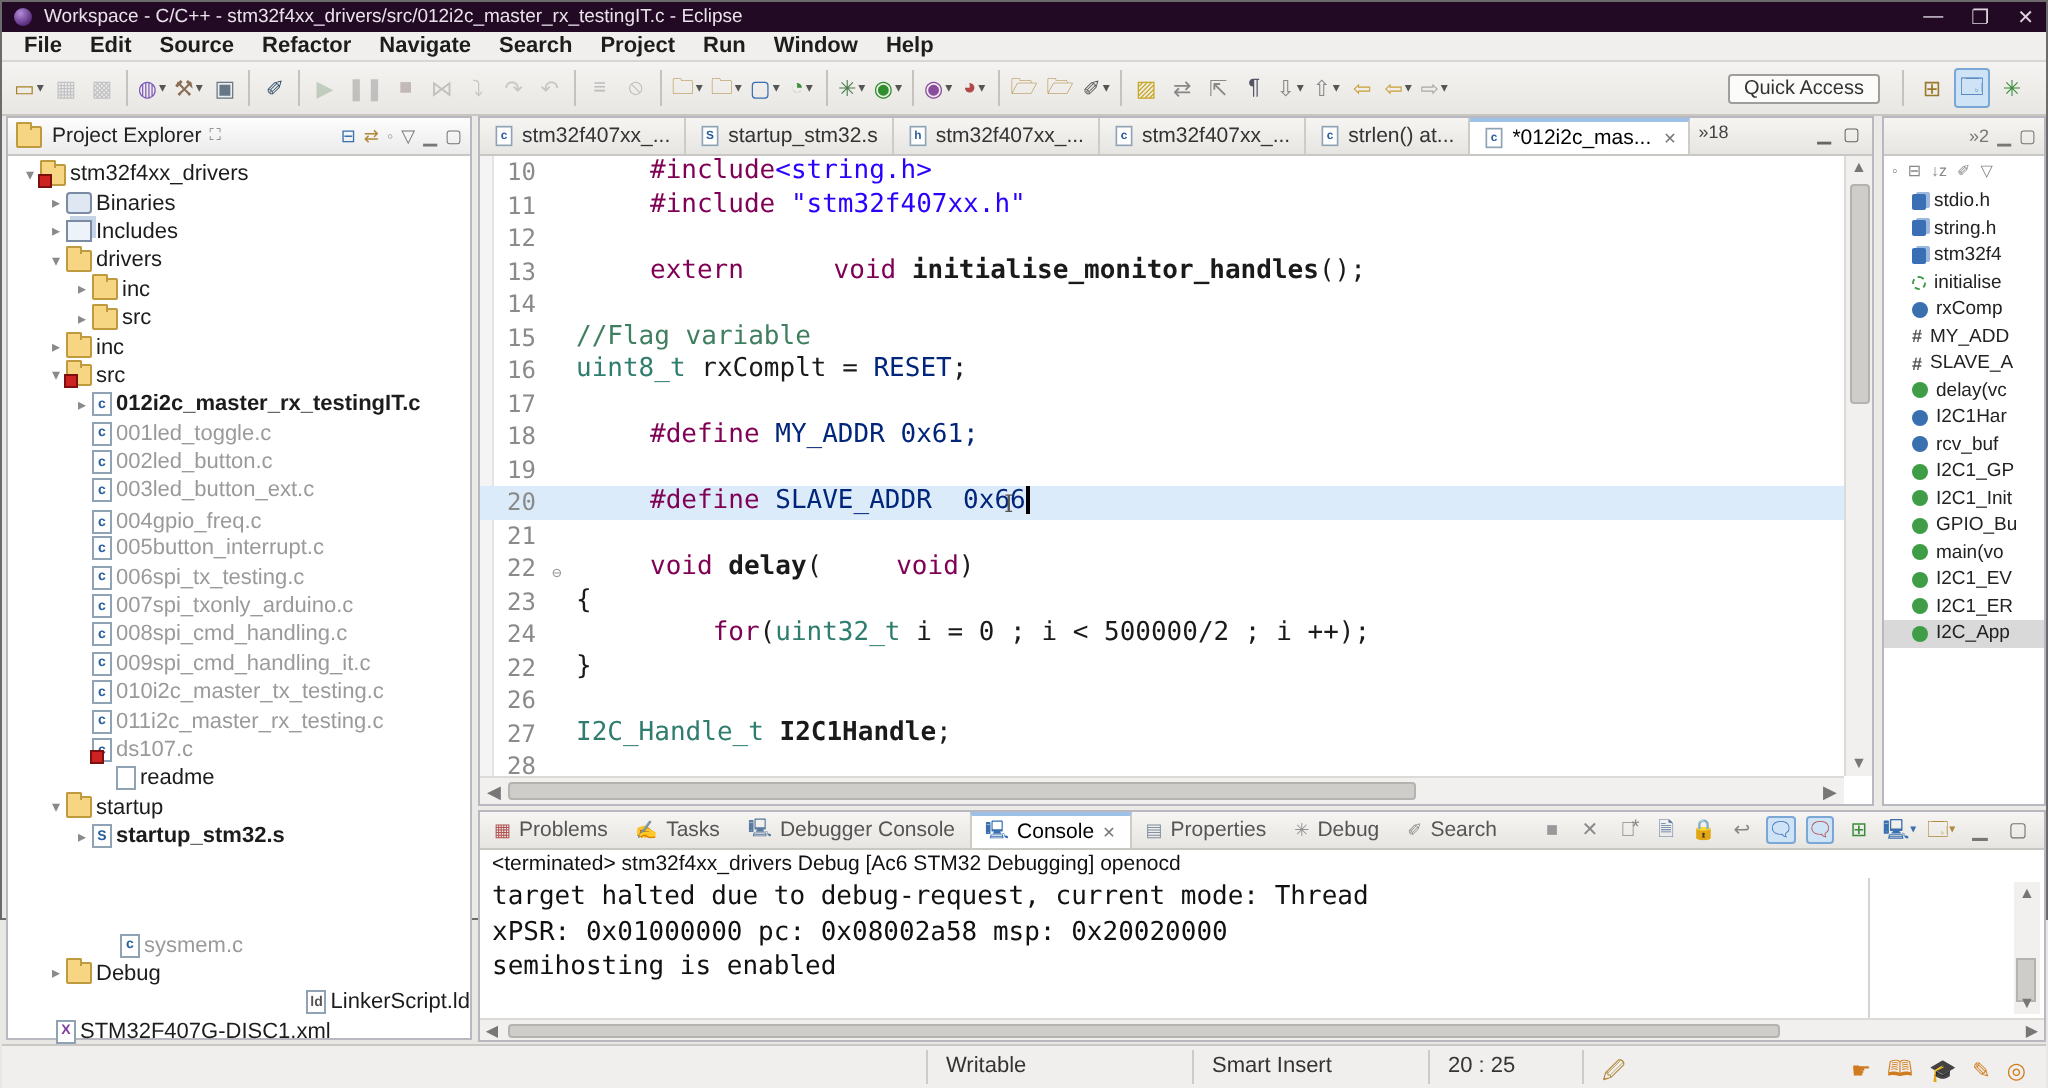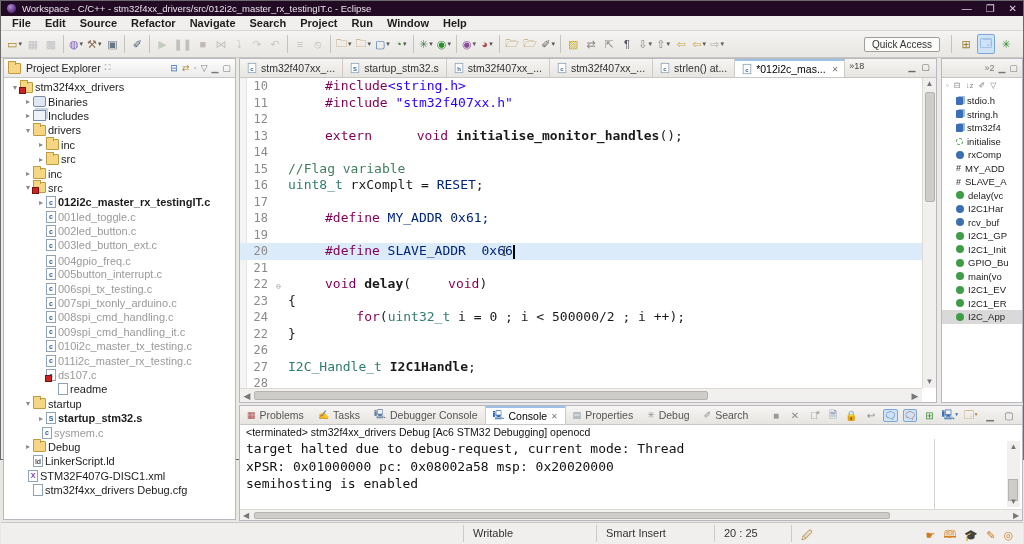--- a/index.html
+++ b/index.html
@@ -425,31 +425,31 @@
         <div class="trow" style="padding-left: 19px;">
           <span class="arrow">▾</span>
           <span class="ic ic-folder"></span>
           <span class="lbl">startup</span>
         </div>
         <div class="trow bold" style="padding-left: 32px;">
           <span class="arrow">▸</span>
           <span class="ic ic-file">S</span>
           <span class="lbl">startup_stm32.s</span>
         </div>
-        <div class="trow dim" style="padding-left: 28px;">
+        <div class="trow dim" style="padding-left: 46px; margin-top: 40px;">
           <span class="arrow"></span>
           <span class="ic ic-file">c</span>
           <span class="lbl">sysmem.c</span>
         </div>
         <div class="trow" style="padding-left: 19px;">
           <span class="arrow">▸</span>
           <span class="ic ic-folder"></span>
           <span class="lbl">Debug</span>
         </div>
-        <div class="trow" style="padding-left: 19px;">
+        <div class="trow" style="padding-left: 14px; justify-content: flex-end;">
           <span class="arrow"></span>
           <span class="ic ic-file" style="color: rgb(85, 85, 85);">ld</span>
           <span class="lbl">LinkerScript.ld</span>
         </div>
         <div class="trow" style="padding-left: 14px;">
           <span class="arrow"></span>
           <span class="ic ic-file" style="color: rgb(125, 61, 157);">X</span>
           <span class="lbl">STM32F407G-DISC1.xml</span>
         </div>
         <div class="trow" style="padding-left: 19px;">

